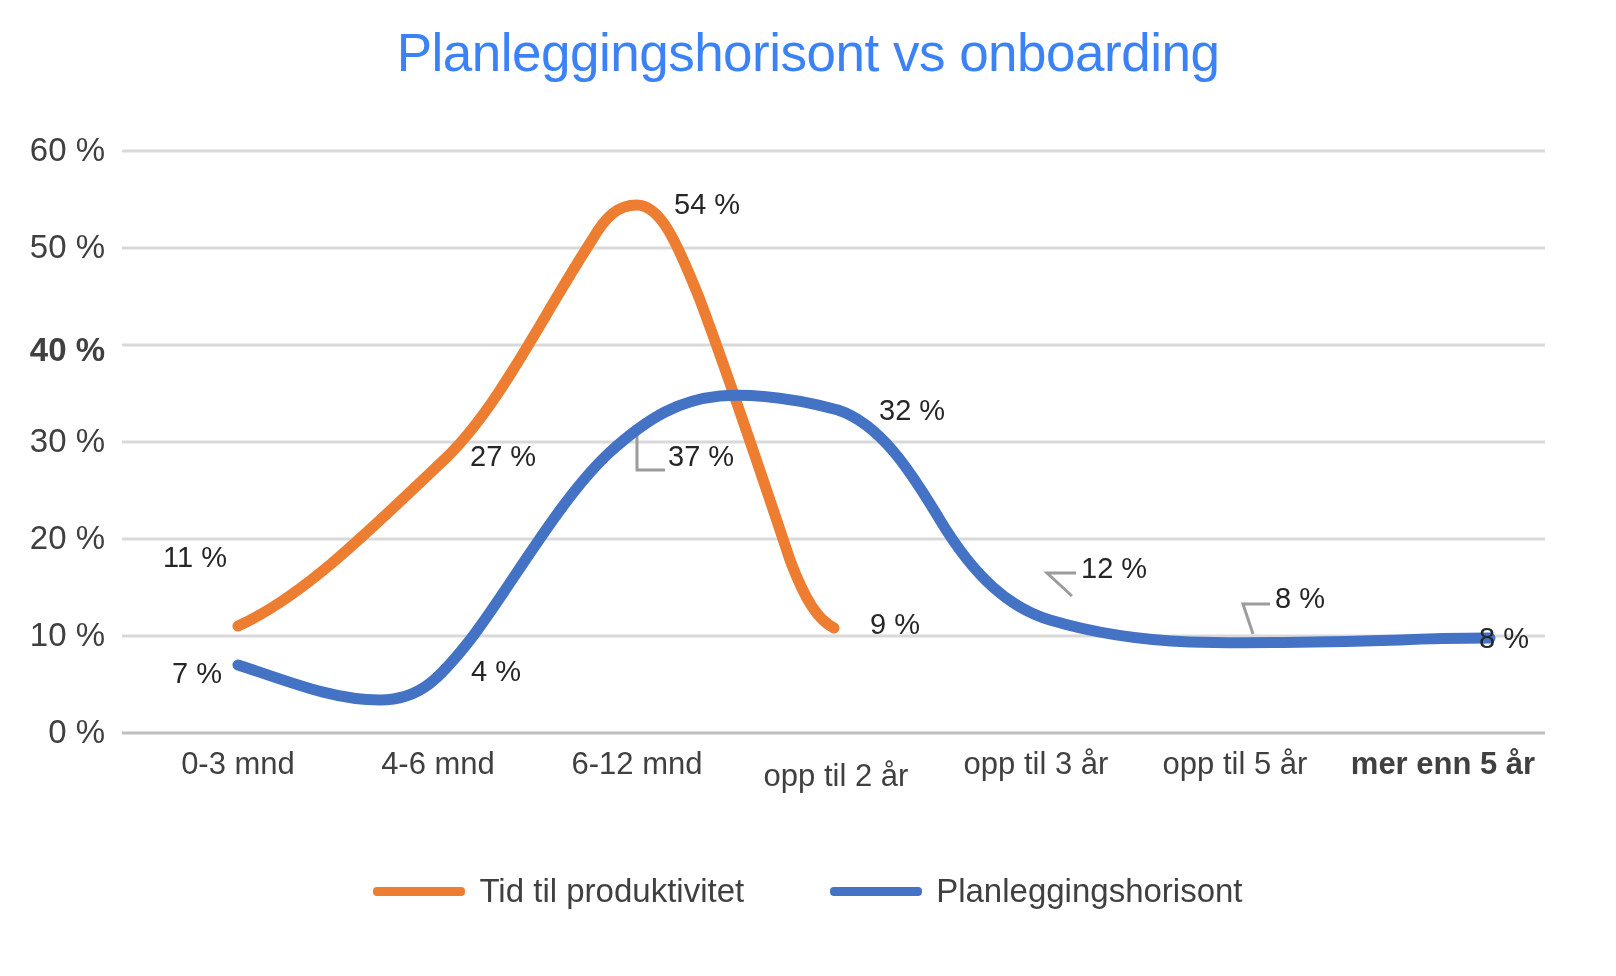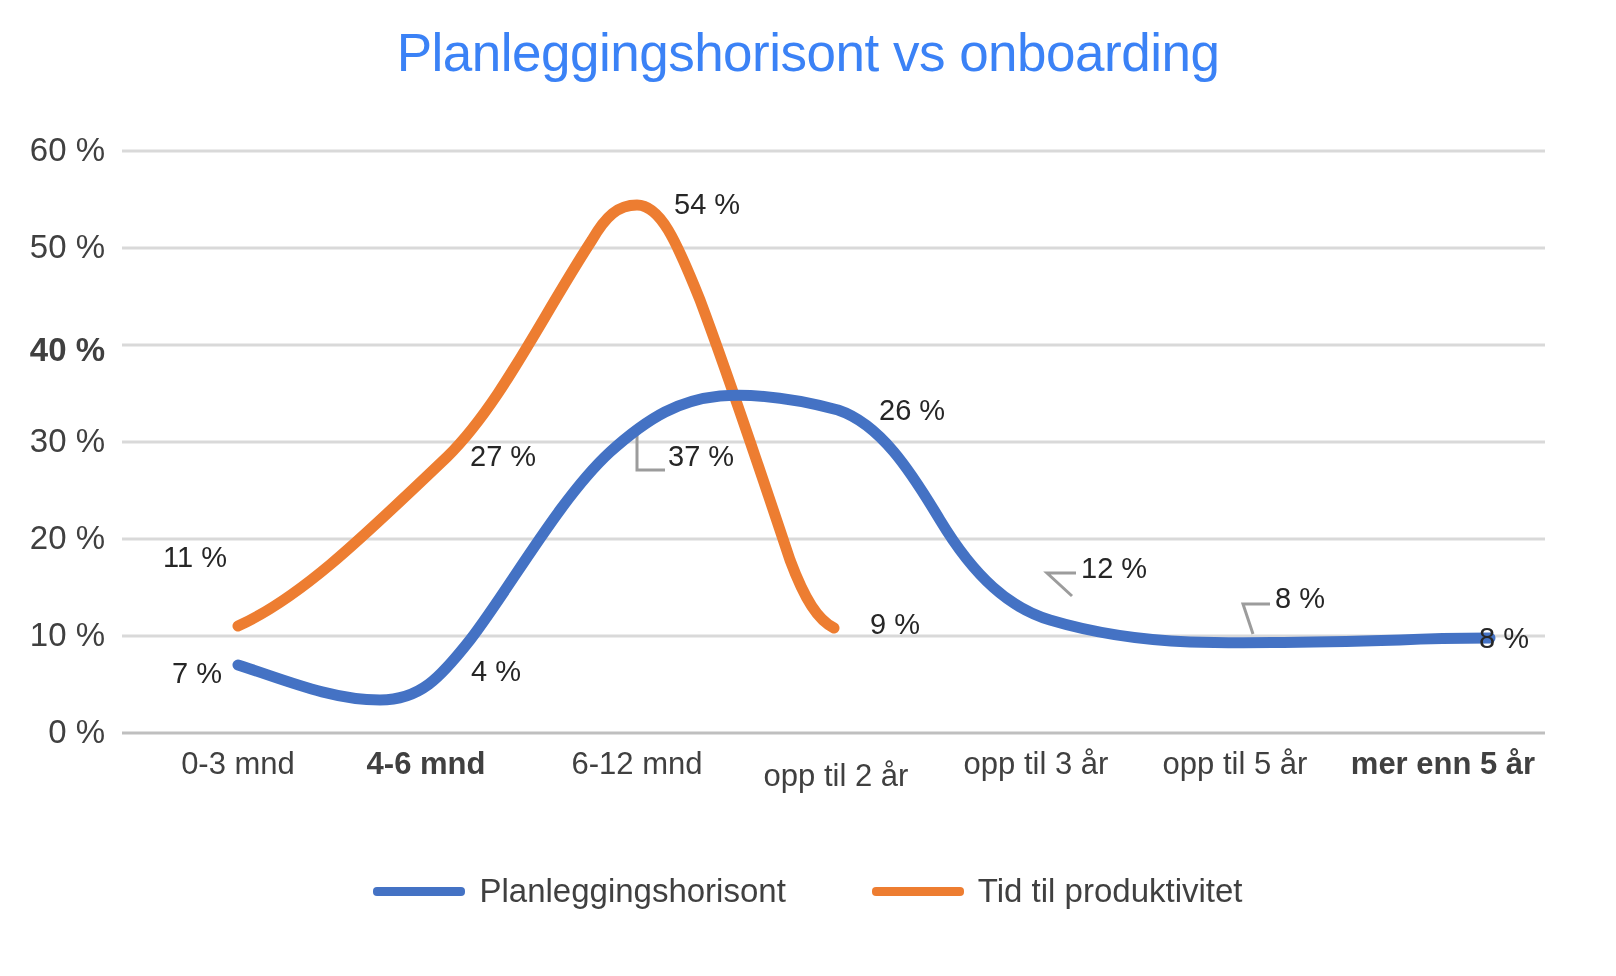--- a/index.html
+++ b/index.html
@@ -99,44 +99,44 @@
 
   <div class="ytick" style="left:10px;width:95px;top:131px;">60 %</div>
   <div class="ytick" style="left:10px;width:95px;top:228px;">50 %</div>
   <div class="ytick" style="left:10px;width:95px;top:331px;font-weight:bold;">40 %</div>
   <div class="ytick" style="left:10px;width:95px;top:422px;">30 %</div>
   <div class="ytick" style="left:10px;width:95px;top:519px;">20 %</div>
   <div class="ytick" style="left:10px;width:95px;top:616px;">10 %</div>
   <div class="ytick" style="left:10px;width:95px;top:713px;">0 %</div>
 
   <div class="xtick" style="left:140px;width:196px;top:746px;">0-3 mnd</div>
-  <div class="xtick" style="left:328px;width:196px;top:746px;font-weight:bold;">4-6 mnd</div>
+  <div class="xtick" style="left:340px;width:196px;top:746px;">4-6 mnd</div>
   <div class="xtick" style="left:539px;width:196px;top:746px;">6-12 mnd</div>
   <div class="xtick" style="left:738px;width:196px;top:758px;">opp til 2 år</div>
   <div class="xtick" style="left:938px;width:196px;top:746px;">opp til 3 år</div>
   <div class="xtick" style="left:1137px;width:196px;top:746px;">opp til 5 år</div>
   <div class="xtick" style="left:1345px;width:196px;top:746px;font-weight:bold;">mer enn 5 år</div>
 
   <div class="dlabel" style="left:172px;top:657px;">7 %</div>
   <div class="dlabel" style="left:471px;top:655px;">4 %</div>
   <div class="dlabel" style="left:668px;top:440px;">37 %</div>
-  <div class="dlabel" style="left:879px;top:394px;">26 %</div>
+  <div class="dlabel" style="left:879px;top:394px;">32 %</div>
   <div class="dlabel" style="left:1081px;top:552px;">12 %</div>
   <div class="dlabel" style="left:1275px;top:582px;">8 %</div>
   <div class="dlabel" style="left:1479px;top:622px;">8 %</div>
 
   <div class="dlabel" style="left:163px;top:541px;">11 %</div>
   <div class="dlabel" style="left:470px;top:440px;">27 %</div>
   <div class="dlabel" style="left:674px;top:188px;">54 %</div>
   <div class="dlabel" style="left:870px;top:608px;">9 %</div>
 
   <div id="legend">
     <div class="legend-entry">
+      <span class="legend-swatch" style="background:#ED7D31;"></span>
+      <span class="legend-label">Tid til produktivitet</span>
+    </div>
+    <div class="legend-entry">
       <span class="legend-swatch" style="background:#4472C4;"></span>
       <span class="legend-label">Planleggingshorisont</span>
-    </div>
-    <div class="legend-entry">
-      <span class="legend-swatch" style="background:#ED7D31;"></span>
-      <span class="legend-label">Tid til produktivitet</span>
     </div>
   </div>
 
 </div>
 
 </body></html>

